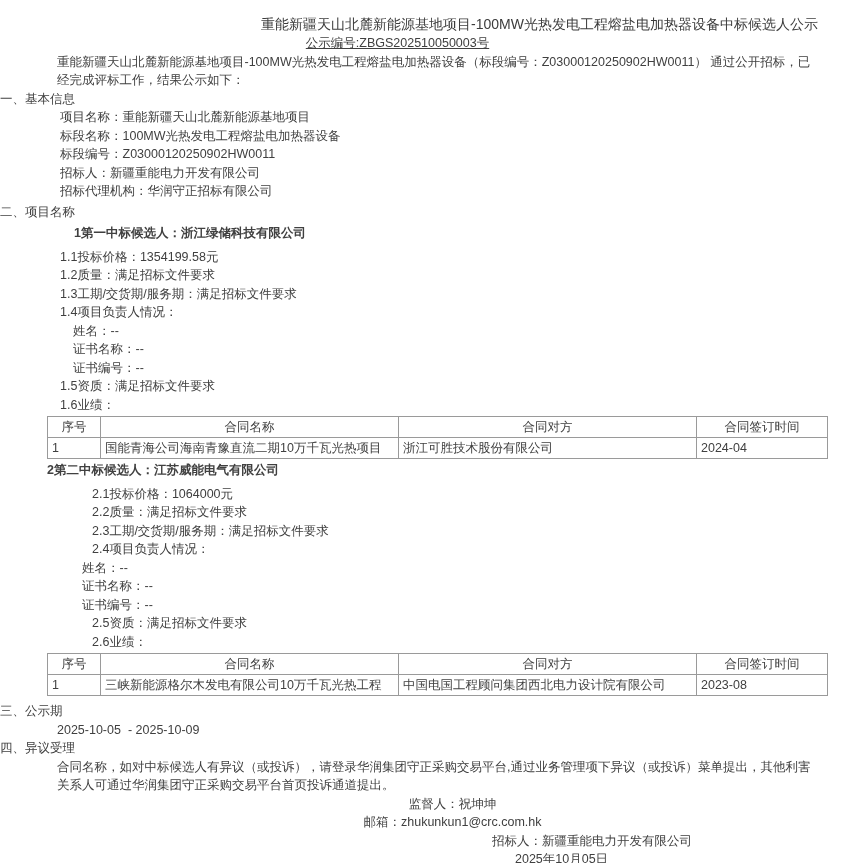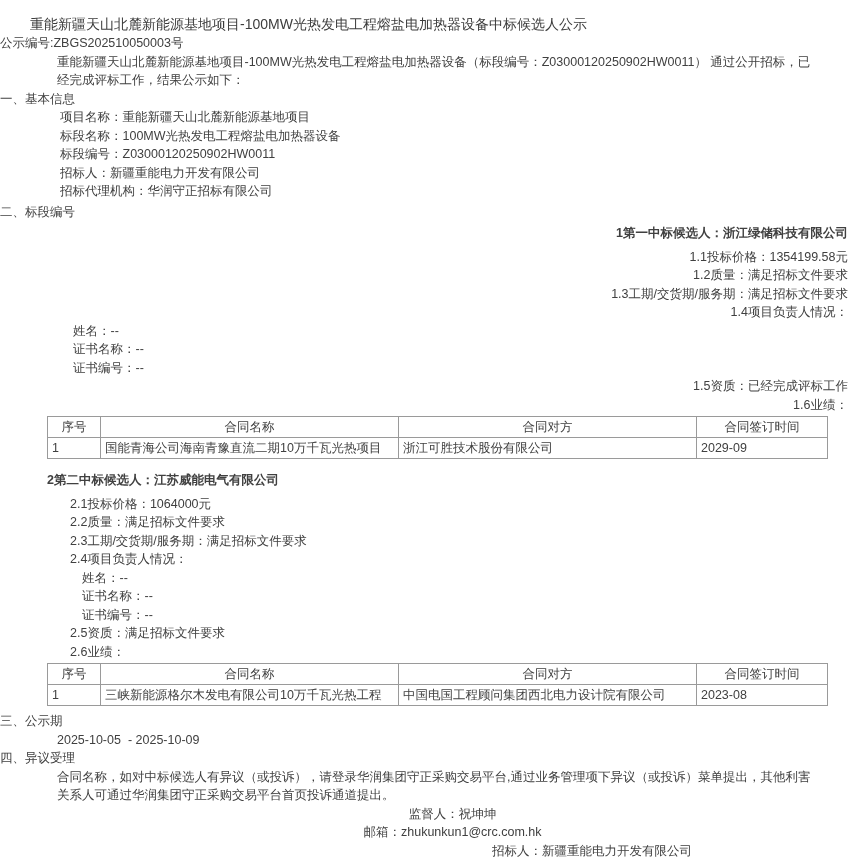--- a/index.html
+++ b/index.html
@@ -4,33 +4,33 @@
 <style>
   html,body{margin:0;padding:0;background:#ffffff;}
   body{
     width:848px;height:863px;overflow:hidden;
     font-family:"Liberation Sans","DejaVu Sans",sans-serif;
     color:#404040;font-size:12.5px;line-height:18.5px;
   }
   .page{position:relative;width:848px;height:863px;background:#fff;}
   .ln{margin:0;line-height:18.5px;white-space:pre-wrap;}
   .title{
-    text-align:left;font-size:14px;line-height:20px;
+    text-align:right;font-size:14px;line-height:20px;
     margin:14px 30px 0 30px;color:#3c3c3c;
   }
-  .notice-no{text-align:left;margin-right:53px;}
+  .notice-no{text-align:center;margin-right:53px;text-decoration:underline;}
   .intro{margin:0 36px 0 57px;}
   .sec-heading{}
   .sec2{margin-top:2px;}
   .bi-item{margin-left:60px;}
-  .cand1-heading{margin-left:74px;font-weight:bold;margin-top:3px;text-align:right;}
-  .cand2-heading{margin-left:47px;font-weight:bold;margin-top:12px;}
-  .c1-item{margin-left:60px;text-align:right;}
+  .cand1-heading{margin-left:74px;font-weight:bold;margin-top:3px;}
+  .cand2-heading{margin-left:47px;font-weight:bold;margin-top:2px;}
+  .c1-item{margin-left:60px;}
   .c1-sub{margin-left:73px;}
-  .c2-item{margin-left:70px;}
+  .c2-item{margin-left:92px;}
   .c2-sub{margin-left:82px;}
   .gap-top{margin-top:5px;}
   table.perf{
     border-collapse:collapse;margin:2px 0 0 47px;width:750px;
     table-layout:fixed;
   }
   table.perf th,table.perf td{
     border:1px solid #9a9a9a;font-weight:normal;
     font-size:12.5px;color:#404040;height:20px;
     padding:0 4px;overflow:hidden;white-space:nowrap;
@@ -57,46 +57,46 @@
   <div class="ln notice-no">公示编号:ZBGS202510050003号</div>
   <div class="ln intro">重能新疆天山北麓新能源基地项目-100MW光热发电工程熔盐电加热器设备（标段编号：Z03000120250902HW0011） 通过公开招标，已经完成评标工作，结果公示如下：</div>
 
   <div class="ln sec-heading">一、基本信息</div>
   <div class="ln bi-item">项目名称：重能新疆天山北麓新能源基地项目</div>
   <div class="ln bi-item">标段名称：100MW光热发电工程熔盐电加热器设备</div>
   <div class="ln bi-item">标段编号：Z03000120250902HW0011</div>
   <div class="ln bi-item">招标人：新疆重能电力开发有限公司</div>
   <div class="ln bi-item">招标代理机构：华润守正招标有限公司</div>
 
-  <div class="ln sec-heading sec2">二、标段编号</div>
+  <div class="ln sec-heading sec2">二、项目名称</div>
 
   <div class="ln cand1-heading">1第一中标候选人：浙江绿储科技有限公司</div>
   <div class="ln c1-item gap-top">1.1投标价格：1354199.58元</div>
   <div class="ln c1-item">1.2质量：满足招标文件要求</div>
   <div class="ln c1-item">1.3工期/交货期/服务期：满足招标文件要求</div>
   <div class="ln c1-item">1.4项目负责人情况：</div>
   <div class="ln c1-sub">姓名：--</div>
   <div class="ln c1-sub">证书名称：--</div>
   <div class="ln c1-sub">证书编号：--</div>
-  <div class="ln c1-item">1.5资质：已经完成评标工作</div>
+  <div class="ln c1-item">1.5资质：满足招标文件要求</div>
   <div class="ln c1-item">1.6业绩：</div>
 
   <table class="perf">
     <tbody>
         <tr>
       <th class="col-seq">序号</th>
       <th class="col-name">合同名称</th>
       <th class="col-party">合同对方</th>
       <th class="col-date">合同签订时间</th>
     </tr>
     <tr>
       <td>1</td>
       <td>国能青海公司海南青豫直流二期10万千瓦光热项目</td>
       <td>浙江可胜技术股份有限公司</td>
-      <td>2029-09</td>
+      <td>2024-04</td>
     </tr>
   </tbody>
     </table>
 
   <div class="ln cand2-heading">2第二中标候选人：江苏威能电气有限公司</div>
   <div class="ln c2-item gap-top">2.1投标价格：1064000元</div>
   <div class="ln c2-item">2.2质量：满足招标文件要求</div>
   <div class="ln c2-item">2.3工期/交货期/服务期：满足招标文件要求</div>
   <div class="ln c2-item">2.4项目负责人情况：</div>
   <div class="ln c2-sub">姓名：--</div>

